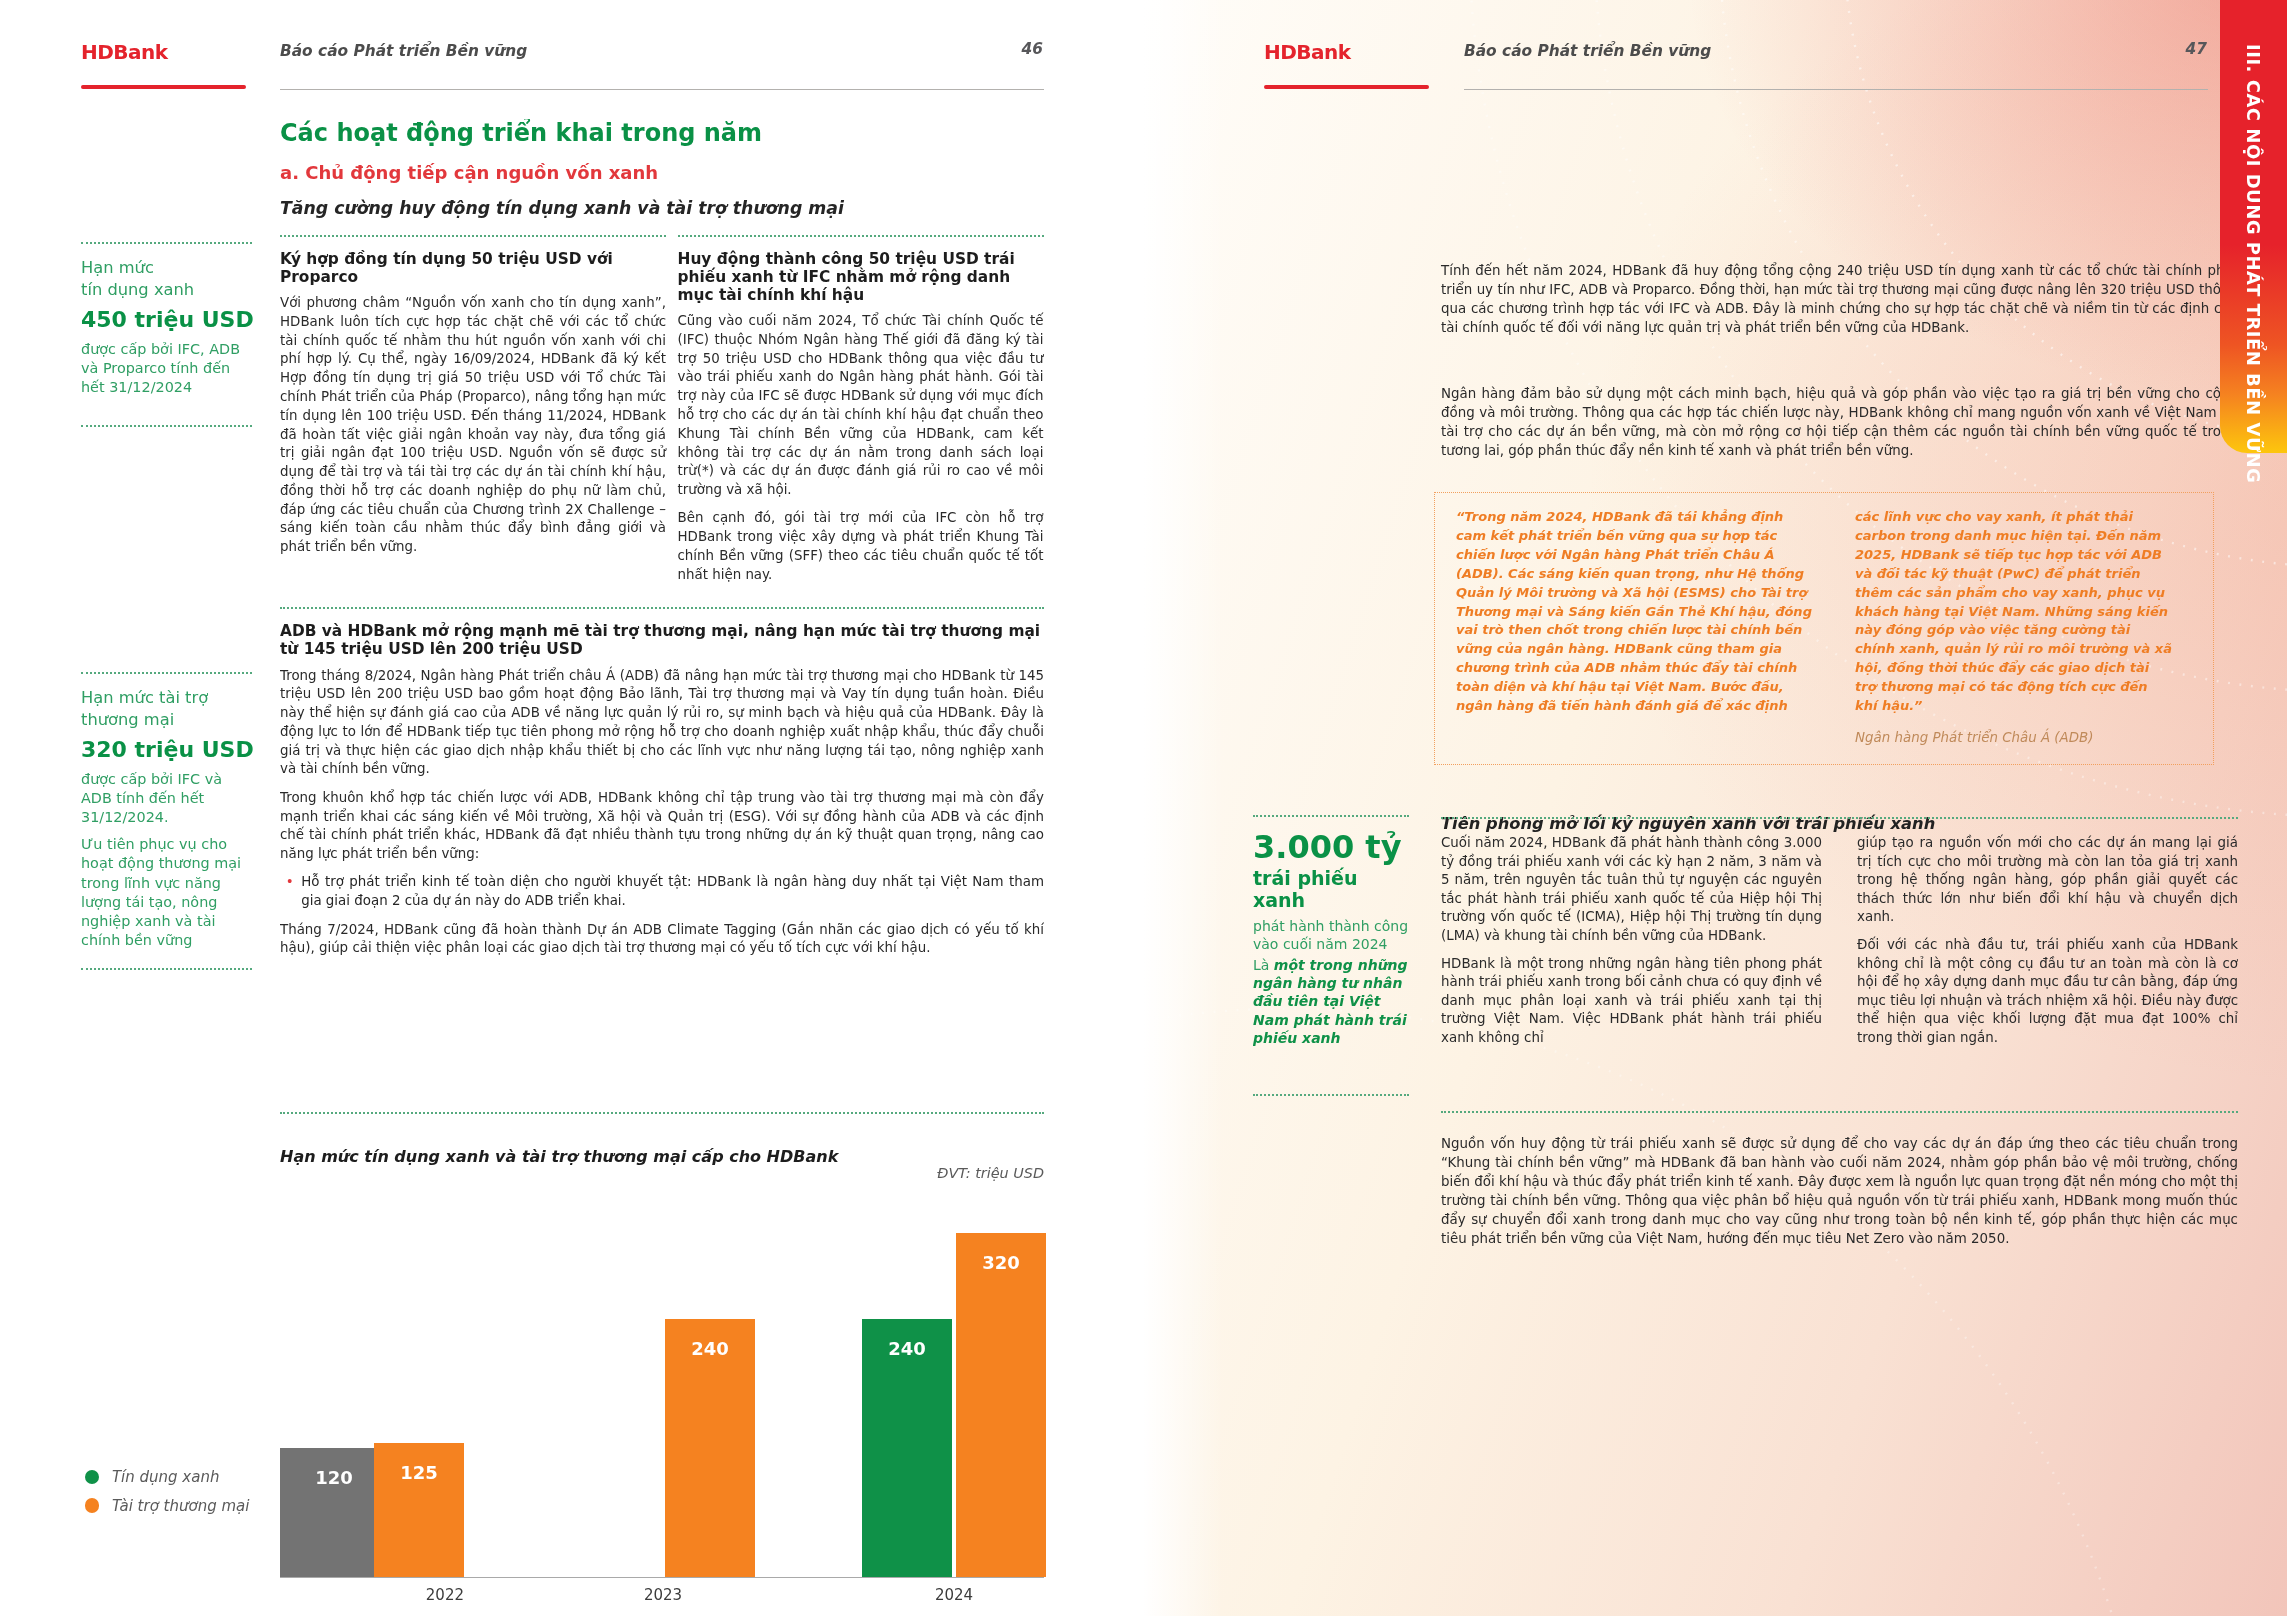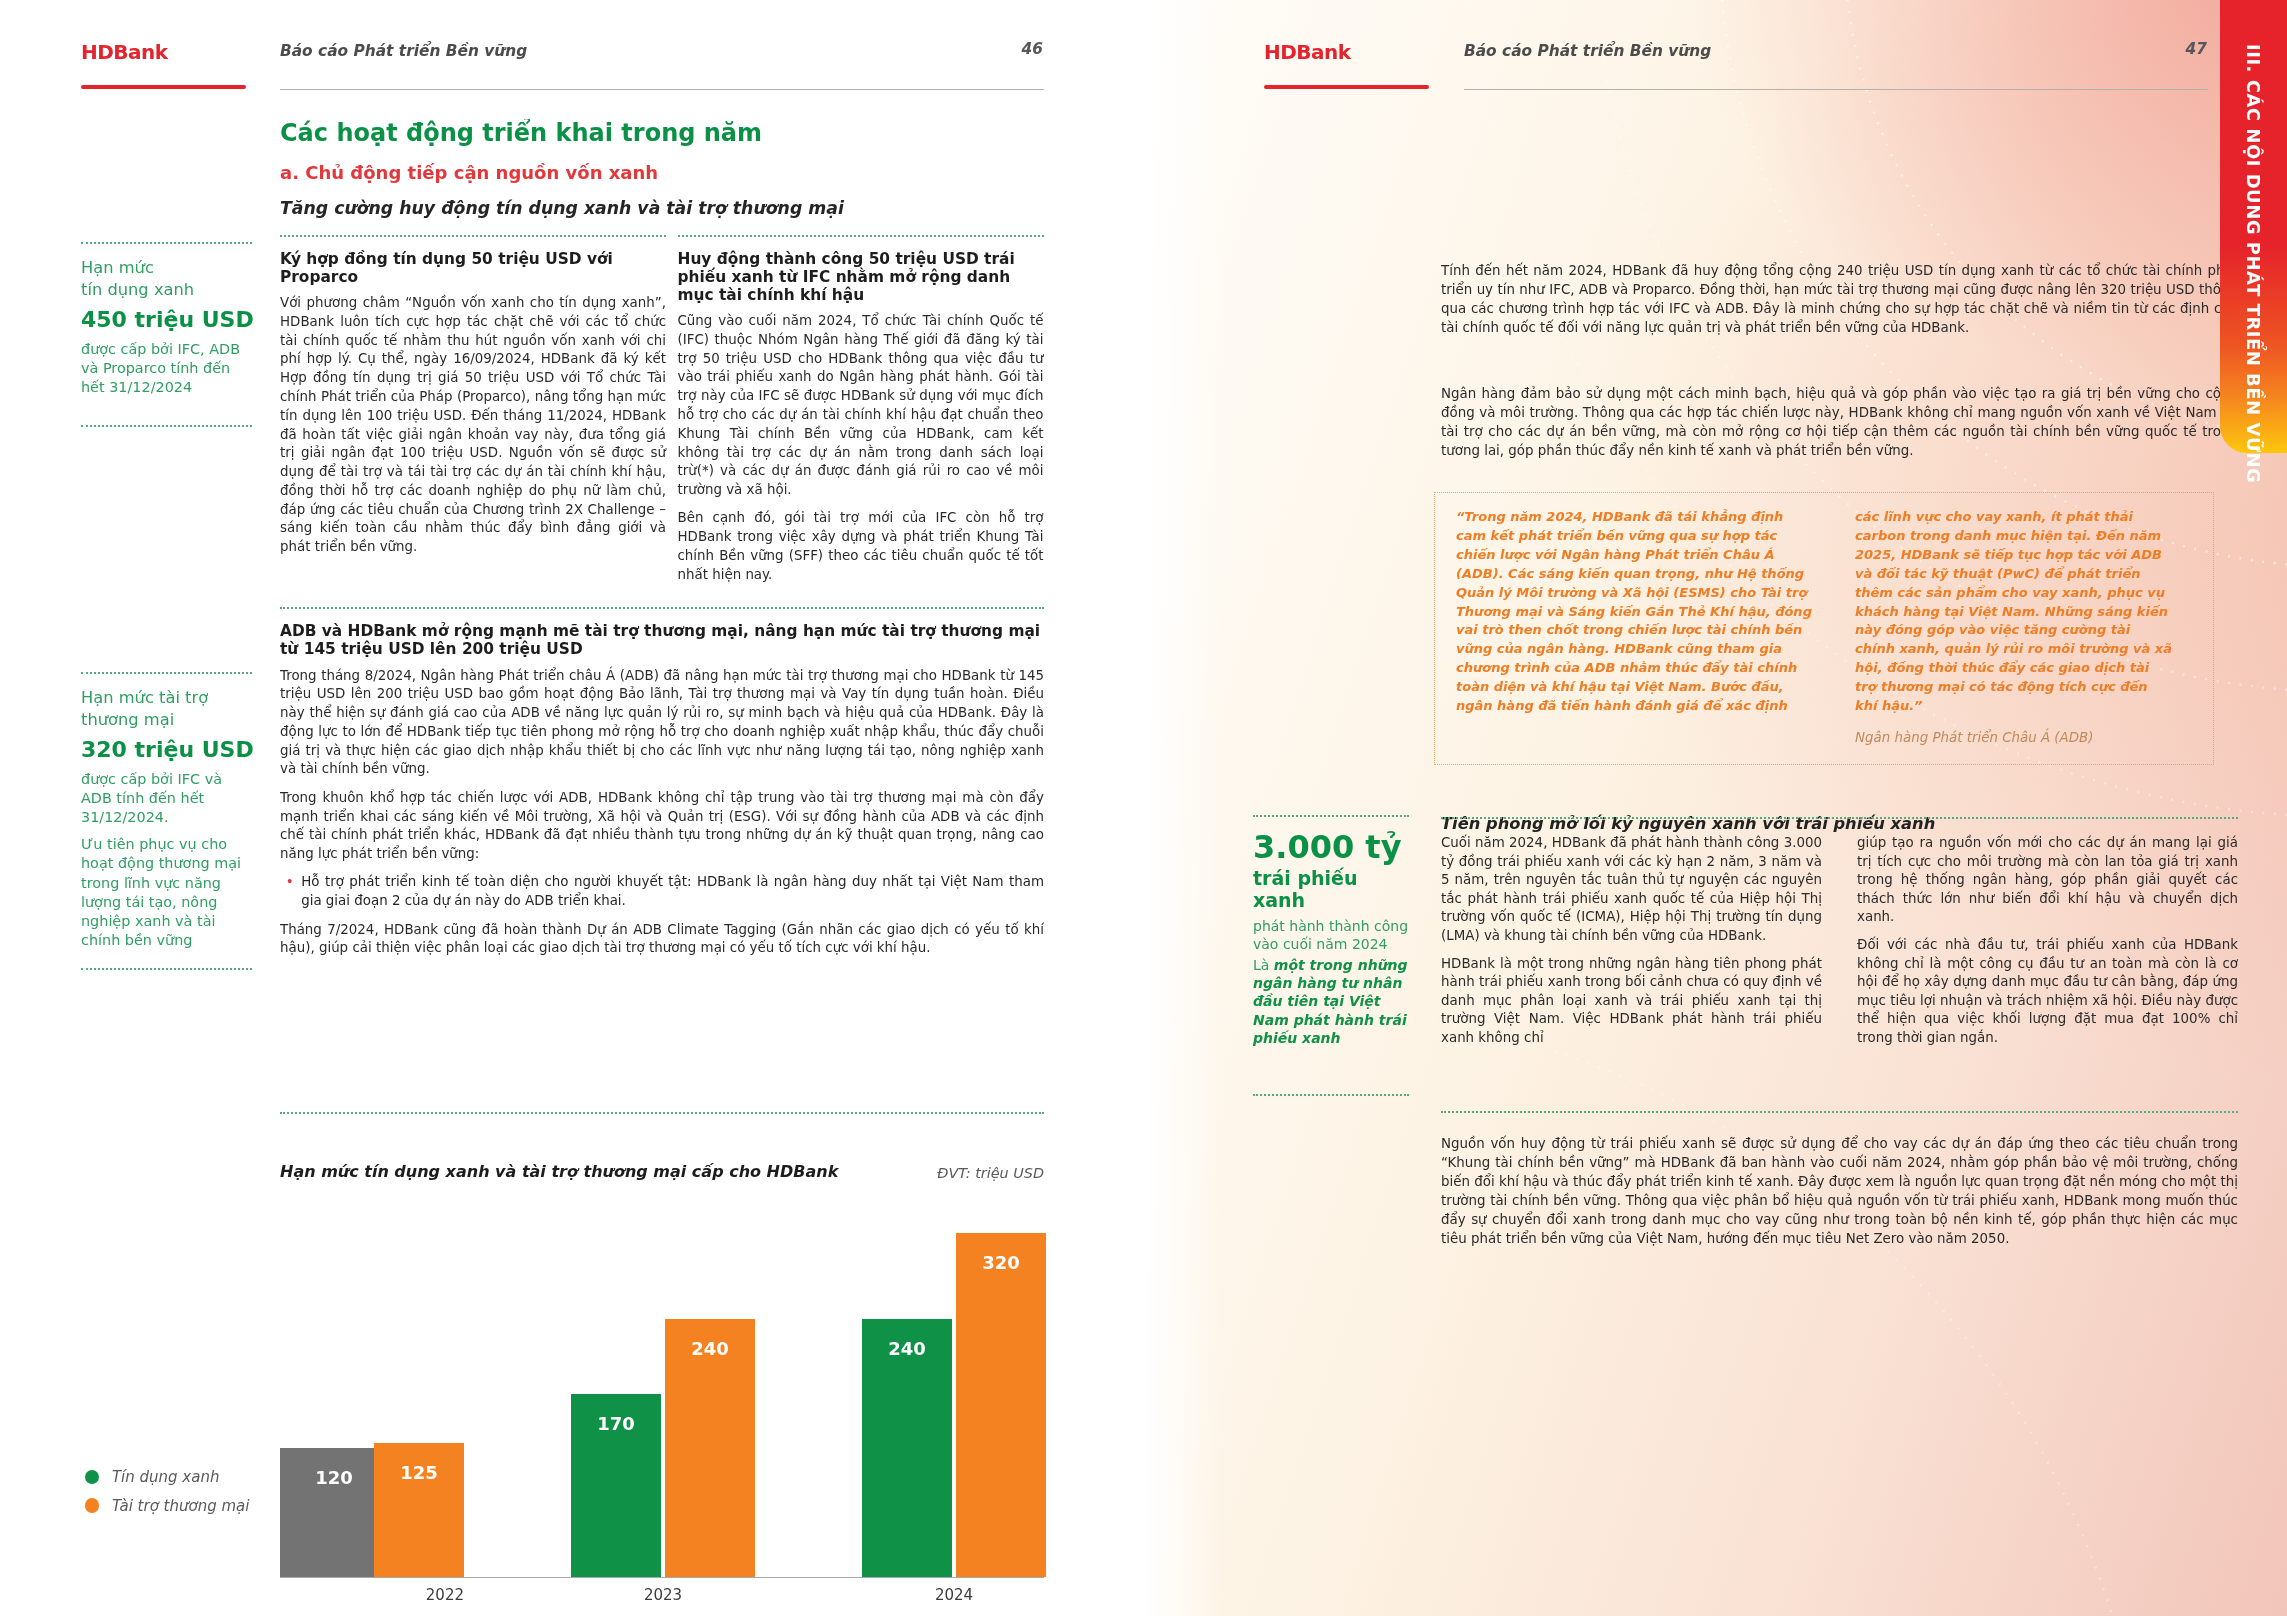--- a/index.html
+++ b/index.html
@@ -44,21 +44,21 @@
   .adb li{position:relative;padding-left:15.4px;margin-bottom:4.8px;font-size:13.4px;line-height:1.4;}
   .adb li::before{content:"•";position:absolute;left:0;top:0;color:#e2383c;font-size:13.4px;}
   
   .callout{position:absolute;left:81px;width:171px;border-top:2.9px dotted #55a97e;border-bottom:2.9px dotted #55a97e;padding:13.4px 0;color:#2f9e63;}
   .callout .c-label{font-size:16.3px;line-height:1.3;white-space:pre-line;color:#2f9e63;}
   .callout .c-value{font-size:22px;font-weight:bold;color:#0a9146;margin:7.7px 0;white-space:nowrap;}
   .callout .c-desc{font-size:14.4px;line-height:1.33;color:#2f9e63;}
   .callout .c-desc2{font-size:14.4px;line-height:1.33;color:#2f9e63;margin-top:7.7px;}
   
   .chart-block{position:absolute;left:280px;top:1112px;width:764px;border-top:2.9px dotted #55a97e;padding-top:17.3px;}
-  .chart-head{display:flex;justify-content:space-between;align-items:flex-end;}
+  .chart-head{display:flex;justify-content:space-between;align-items:center;}
   .chart-title{font-size:16px;font-weight:bold;font-style:italic;color:#1d1d1d;}
   .chart-unit{font-size:14.4px;font-style:italic;color:#5a5a5a;margin-top:34px;}
   .plot{position:relative;margin-top:15.4px;height:380px;border-bottom:1px solid #a9a9a9;}
   .bar{position:absolute;bottom:0;}
   .bar-label{position:absolute;top:19px;left:0;width:100%;text-align:center;color:#ffffff;font-weight:bold;font-size:18px;}
   .x-labels{position:relative;height:35px;}
   .x-label{position:absolute;top:8.6px;width:184px;text-align:center;font-size:15px;color:#3c3c3c;}
   .legend{position:absolute;left:85px;top:1468px;}
   .legend-row{display:flex;align-items:center;margin-bottom:10.6px;}
   .legend-dot{width:14.4px;height:14.4px;border-radius:50%;margin-right:12.5px;flex:none;}
@@ -148,23 +148,20 @@
       <span class="chart-title">Hạn mức tín dụng xanh và tài trợ thương mại cấp cho HDBank</span>
       <span class="chart-unit">ĐVT: triệu USD</span>
     </div>
     <div class="plot">
         <div class="bar" style="left: 0px; width: 108px; height: 129px; background: #737373;">
           <div class="bar-label">120</div>
         </div>
         <div class="bar" style="left: 94px; width: 90px; height: 134px; background: rgb(245, 130, 32);">
           <div class="bar-label">125</div>
         </div>
-        <div class="bar" style="left: 291px; width: 90px; height: 183px; background: rgb(15, 145, 72);">
-          <div class="bar-label">170</div>
-        </div>
         <div class="bar" style="left: 385px; width: 90px; height: 258px; background: rgb(245, 130, 32);">
           <div class="bar-label">240</div>
         </div>
         <div class="bar" style="left: 582px; width: 90px; height: 258px; background: rgb(15, 145, 72);">
           <div class="bar-label">240</div>
         </div>
         <div class="bar" style="left: 676px; width: 90px; height: 344px; background: rgb(245, 130, 32);">
           <div class="bar-label">320</div>
         </div>
       </div>

